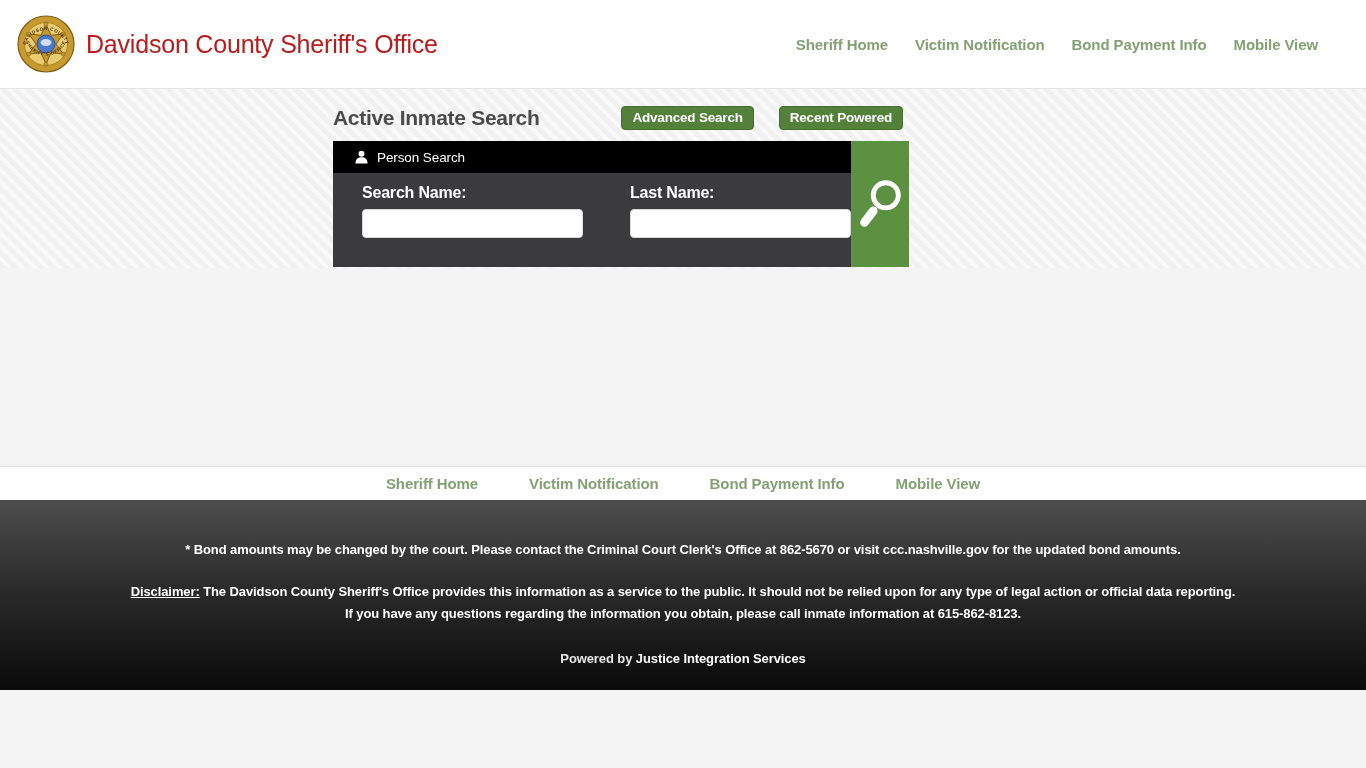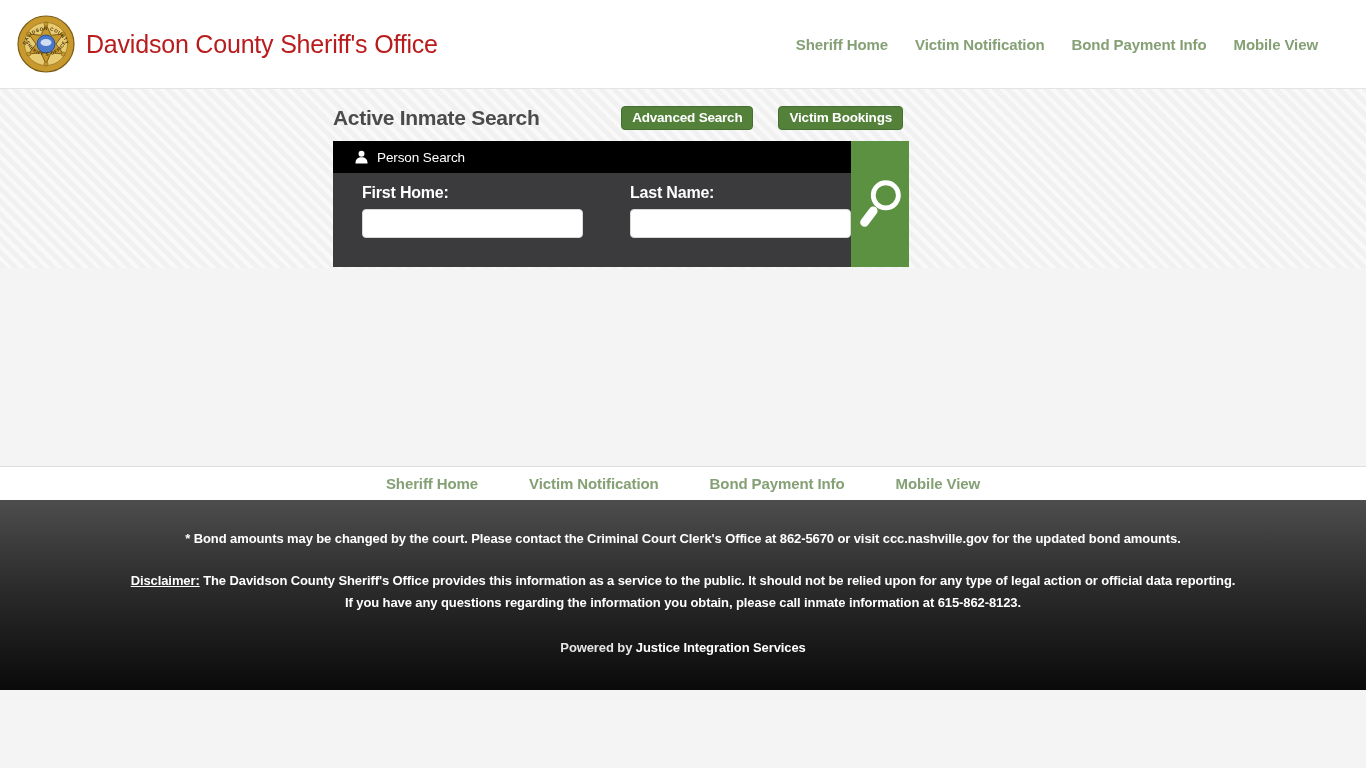--- a/index.html
+++ b/index.html
@@ -47,21 +47,21 @@
 
   
   .footer-links { height:34px; background:#ffffff; border-top:1px solid #dedede;
                   display:flex; align-items:center; justify-content:center; gap:51px; }
   .footer-links a { text-decoration:none; color:#84a074; font-size:15px; font-weight:600; letter-spacing:-0.1px; }
 
   
   .footer-dark { height:190px; color:#fff; text-align:center;
                  background:linear-gradient(180deg, #4d4d4d 0%, #2c2c2c 45%, #0a0a0a 100%); }
   .footer-dark p { font-size:13px; font-weight:600; letter-spacing:-0.1px; }
-  .bond-note { padding-top:31px; }
+  .bond-note { padding-top:42px; }
   .disclaimer-line { padding-top:27px; }
   .disclaimer-label { text-decoration:underline; }
   .questions-line { padding-top:7px; }
   .powered-line { padding-top:30px; font-size:12px; font-weight:400; color:#e6e6e6; }
   .powered-line a { color:#ffffff; text-decoration:none; font-weight:600; }
 
   .page-bottom { height:78px; background:#f4f4f4; }
 </style>
 </head>
 <body>
@@ -100,36 +100,36 @@
       <a href="#">Mobile View</a>
     </nav>
   </header>
 
   <section class="band">
     <div class="content">
       <div class="title-row">
         <h1 class="page-title">Active Inmate Search</h1>
         <div class="title-buttons">
           <button class="green-btn">Advanced Search</button>
-          <button class="green-btn">Victim Bookings</button>
+          <button class="green-btn">Recent Powered</button>
         </div>
       </div>
 
       <div class="panel">
         <div class="panel-left">
           <div class="panel-head">
             <svg viewBox="0 0 14 14">
               <circle cx="7" cy="3.4" r="3.2" fill="#ffffff"></circle>
               <path d="M0.5,14 C0.5,9.4 3.2,7.4 7,7.4 C10.8,7.4 13.5,9.4 13.5,14 Z" fill="#ffffff"></path>
             </svg>
             <span class="panel-head-label">Person Search</span>
           </div>
           <div class="panel-body">
             <div class="field-group">
-              <label class="field-label">First Home:</label>
+              <label class="field-label">Search Name:</label>
               <input class="field-input" type="text" value="" style="">
             </div>
             <div class="field-group">
               <label class="field-label">Last Name:</label>
               <input class="field-input" type="text" value="" style="">
             </div>
           </div>
         </div>
         <button class="panel-search">
           <svg viewBox="0 0 60 60">

